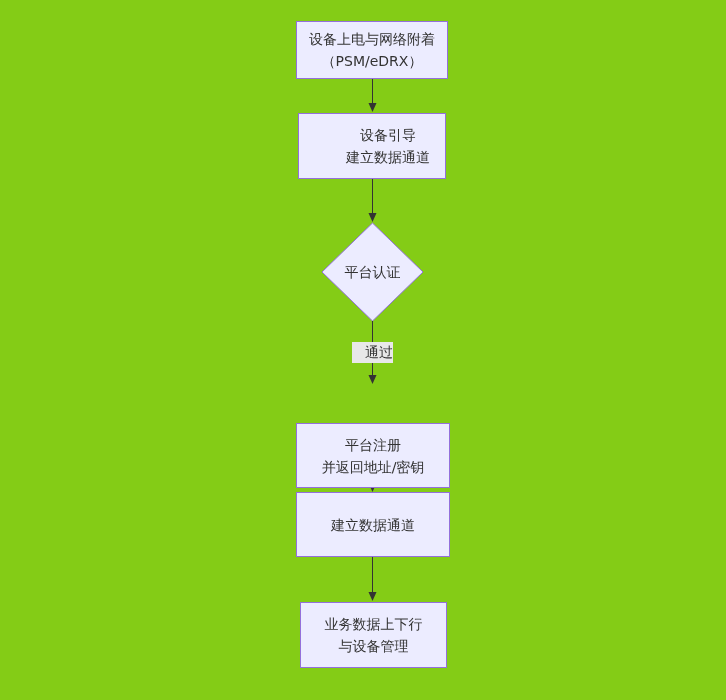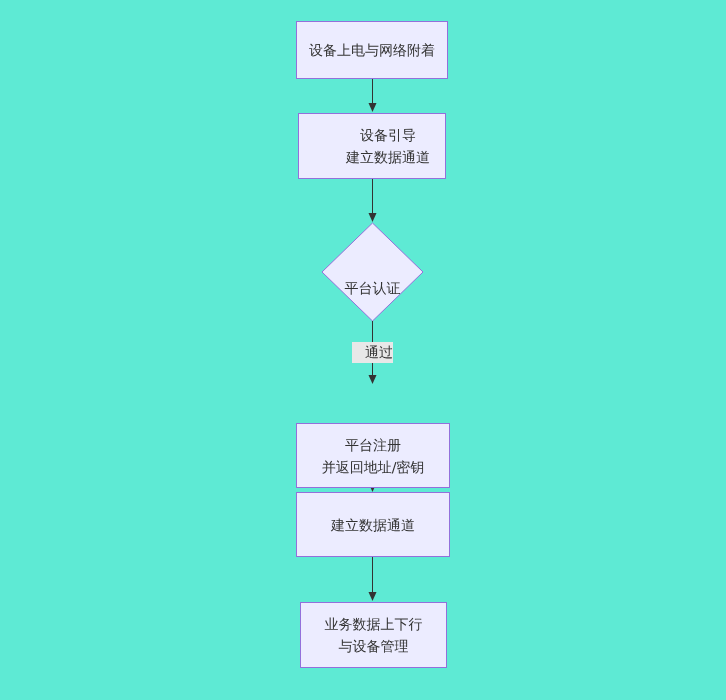--- a/index.html
+++ b/index.html
@@ -5,21 +5,21 @@
   html, body {
     margin: 0;
     padding: 0;
     background: #ffffff;
     font-family: "DejaVu Sans", "Liberation Sans", sans-serif;
   }
   .canvas {
     position: relative;
     width: 726px;
     height: 700px;
-    background: #5eead4;
+    background: #84cc16;
     overflow: hidden;
   }
   .connector-layer {
     position: absolute;
     left: 0;
     top: 0;
     width: 726px;
     height: 700px;
   }
   .node {
@@ -43,21 +43,20 @@
     top: 261px;
     width: 101px;
     height: 22px;
     display: flex;
     align-items: center;
     justify-content: center;
     color: #333333;
     font-size: 14px;
     line-height: 22px;
     text-align: center;
-    margin-top: 16px;
   }
   .edge-label {
     position: absolute;
     left: 352px;
     top: 342px;
     width: 41px;
     height: 21px;
     background: #e8e8e8;
     color: #333333;
     font-size: 14px;
@@ -90,20 +89,21 @@
 
     <line class="edge-line" x1="372.5" y1="450" x2="372.5" y2="483"></line>
     <path class="arrow-head" d="M368.5 483 L376.5 483 L372.5 492 Z"></path>
 
     <line class="edge-line" x1="372.5" y1="557" x2="372.5" y2="592"></line>
     <path class="arrow-head" d="M368.5 592 L376.5 592 L372.5 601 Z"></path>
   </svg>
 
   <div class="node" style="left:296px; top:21px; width:152px; height:58px;">
     <span>设备上电与网络附着</span>
+    <span>（PSM/eDRX）</span>
   </div>
 
   <div class="node" style="left:298px; top:113px; width:148px; height:66px;padding-left:32px;">
     <span>设备引导</span>
     <span>建立数据通道</span>
   </div>
 
   <div class="diamond-label">
     <span>平台认证</span>
   </div>

